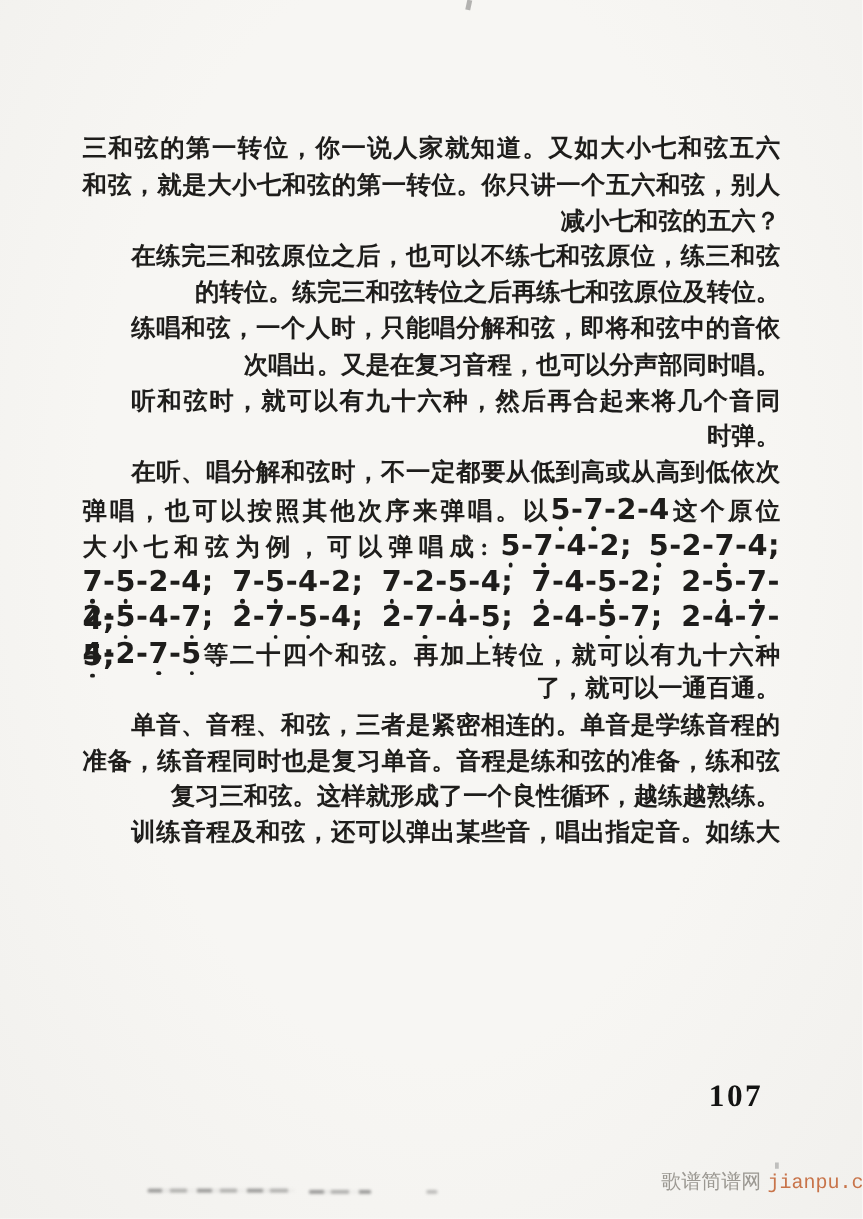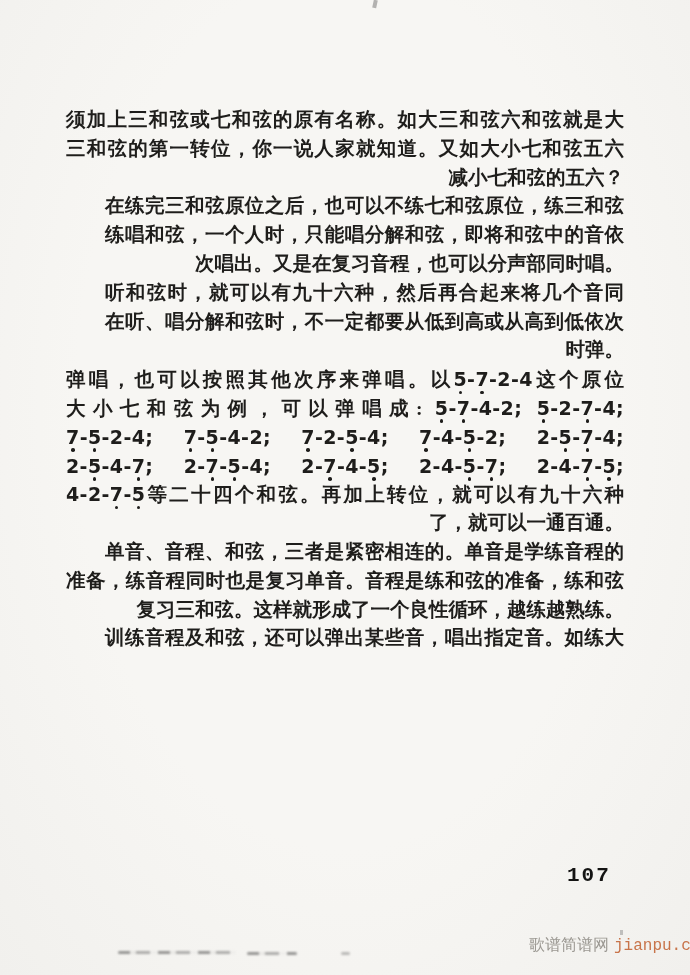--- a/index.html
+++ b/index.html
@@ -12,32 +12,32 @@
   .text-block{
     position:absolute;left:66px;top:106px;width:558px;
     color:#1e1d1b;font-size:19.5px;font-weight:700;
     font-family:"Liberation Serif","DejaVu Serif",serif;
   }
   .line{height:28.8px;line-height:28.8px;text-align:right;white-space:normal;overflow:visible;}
   .line.just{text-align:justify;text-align-last:justify;}
   .line.indent{text-indent:39px;}
   .notes{
     font-family:"DejaVu Sans","Liberation Sans",sans-serif;
-    font-weight:700;font-size:19px;letter-spacing:.4px;
+    font-weight:700;font-size:23px;letter-spacing:.4px;
   }
   .low{position:relative;display:inline;}
   .low::after{
     content:"";position:absolute;left:50%;bottom:-4px;
     width:3.5px;height:3.5px;margin-left:-1.75px;border-radius:50%;
     background:#1e1d1b;
   }
   .page-number{
     position:absolute;left:567px;top:864px;
-    font-size:21px;font-weight:700;letter-spacing:2px;color:#141413;
-    font-family:Liberation Mono, monospace;
+    font-size:25px;font-weight:700;letter-spacing:2px;color:#141413;
+    font-family:Liberation Serif, serif;
   }
   .watermark{
     position:absolute;left:529px;top:935px;
     font-size:16px;font-weight:400;white-space:nowrap;
     font-family:Liberation Mono, monospace;
   }
   .wm-name{color:#9b9892;}
   .wm-url{color:#c8744a;margin-left:5px;}
   .streak{
     position:absolute;height:3px;border-radius:2px;filter:blur(1.1px);opacity:.55;
@@ -58,29 +58,30 @@
   }
 </style>
 </head>
 <body>
 
 <div class="page">
 
   <div class="speck-top"></div>
 
   <div id="text-block" class="text-block">
-      <div class="line just">须加上三和弦或七和弦的原有名称。如大三和弦六和弦就是大</div>
       <div class="line just">三和弦的第一转位，你一说人家就知道。又如大小七和弦五六</div>
+      <div class="line just">和弦，就是大小七和弦的第一转位。你只讲一个五六和弦，别人</div>
       <div class="line">减小七和弦的五六？</div>
       <div class="line just indent">在练完三和弦原位之后，也可以不练七和弦原位，练三和弦</div>
+      <div class="line">的转位。练完三和弦转位之后再练七和弦原位及转位。</div>
       <div class="line just indent">练唱和弦，一个人时，只能唱分解和弦，即将和弦中的音依</div>
       <div class="line">次唱出。又是在复习音程，也可以分声部同时唱。</div>
       <div class="line just indent">听和弦时，就可以有九十六种，然后再合起来将几个音同</div>
+      <div class="line">时弹。</div>
       <div class="line just indent">在听、唱分解和弦时，不一定都要从低到高或从高到低依次</div>
-      <div class="line">时弹。</div>
       <div class="line just">弹唱，也可以按照其他次序来弹唱。以<span class="notes"><span class="low">5</span>-<span class="low">7</span>-2-4</span>这个原位</div>
       <div class="line just">大小七和弦为例，可以弹唱成: <span class="notes"><span class="low">5</span>-<span class="low">7</span>-4-2; <span class="low">5</span>-2-<span class="low">7</span>-4;</span></div>
       <div class="line just"><span class="notes"><span class="low">7</span>-<span class="low">5</span>-2-4; <span class="low">7</span>-<span class="low">5</span>-4-2; <span class="low">7</span>-2-<span class="low">5</span>-4; <span class="low">7</span>-4-<span class="low">5</span>-2; 2-<span class="low">5</span>-<span class="low">7</span>-4;</span></div>
       <div class="line just"><span class="notes">2-<span class="low">5</span>-4-<span class="low">7</span>; 2-<span class="low">7</span>-<span class="low">5</span>-4; 2-<span class="low">7</span>-4-<span class="low">5</span>; 2-4-<span class="low">5</span>-<span class="low">7</span>; 2-4-<span class="low">7</span>-<span class="low">5</span>;</span></div>
       <div class="line just"><span class="notes">4-2-<span class="low">7</span>-<span class="low">5</span></span>等二十四个和弦。再加上转位，就可以有九十六种</div>
       <div class="line">了，就可以一通百通。</div>
       <div class="line just indent">单音、音程、和弦，三者是紧密相连的。单音是学练音程的</div>
       <div class="line just">准备，练音程同时也是复习单音。音程是练和弦的准备，练和弦</div>
       <div class="line">复习三和弦。这样就形成了一个良性循环，越练越熟练。</div>
       <div class="line just indent">训练音程及和弦，还可以弹出某些音，唱出指定音。如练大</div>

